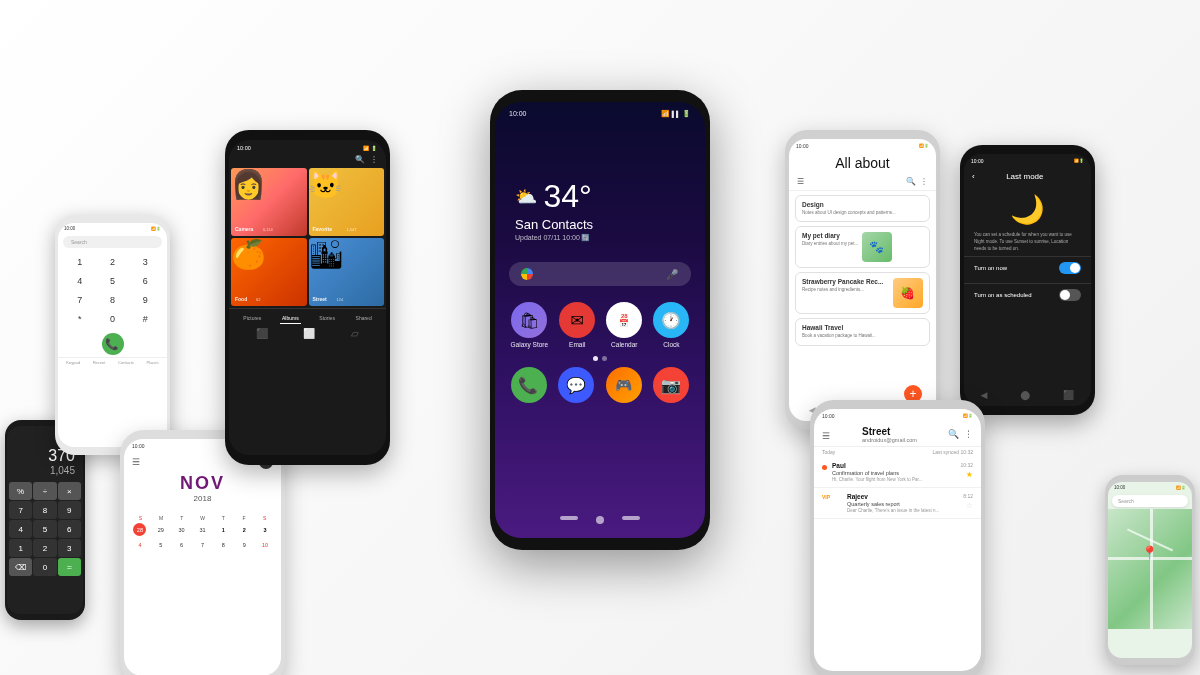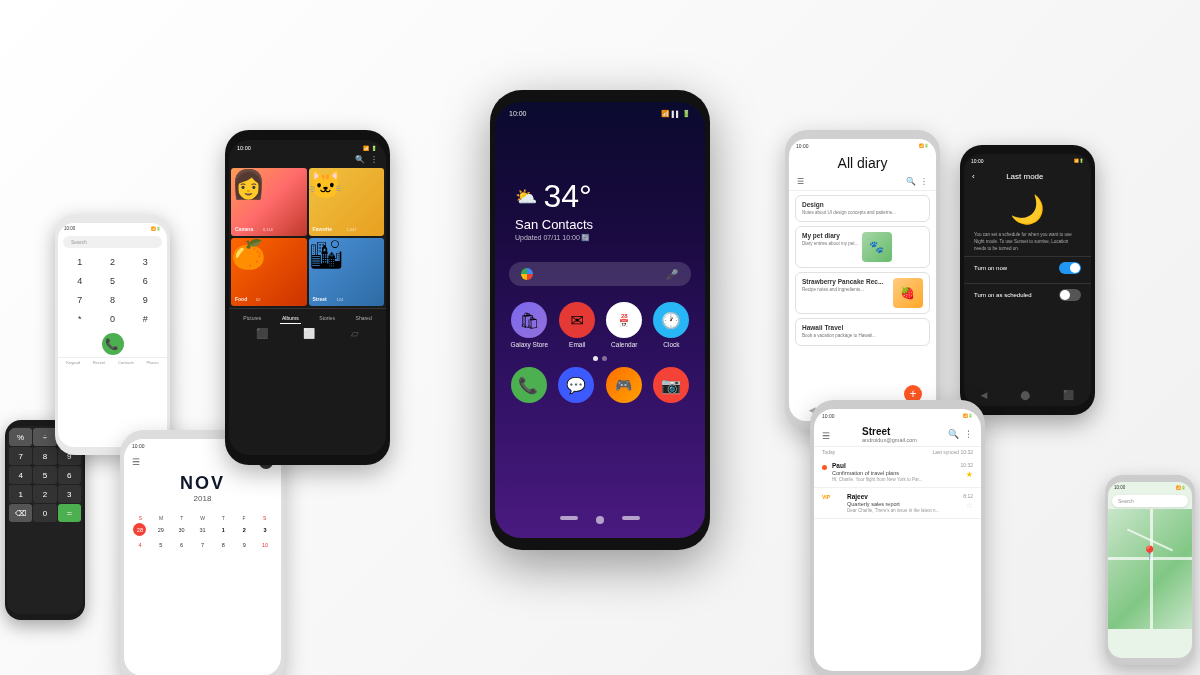--- a/index.html
+++ b/index.html
@@ -622,21 +622,21 @@
       color: #fff;
       font-size: 5px;
       display: flex;
       align-items: center;
       justify-content: center;
     }
     .cal-month {
       text-align: center;
       font-size: 18px;
       font-weight: bold;
-      color: #0f172a;
+      color: #701a75;
       letter-spacing: 2px;
     }
     .cal-year {
       text-align: center;
       font-size: 8px;
       color: #555;
       margin-bottom: 12px;
     }
     .cal-grid {
       padding: 0 6px;
@@ -984,20 +984,25 @@
         <span>Keypad</span>
         <span>Recent</span>
         <span>Contacts</span>
         <span>Places</span>
       </div>
     </div>
   </div>
 
   <div class="phone phone-calc">
     <div class="phone-calc-screen">
+      <div class="calc-display">
+        <div class="calc-plus">+</div>
+        <div class="calc-num">370</div>
+        <div class="calc-num2">1,045</div>
+      </div>
       <div class="calc-btns">
         <div class="calc-btn calc-btn-op">%</div>
         <div class="calc-btn calc-btn-op">÷</div>
         <div class="calc-btn calc-btn-op">×</div>
         <div class="calc-btn">7</div>
         <div class="calc-btn">8</div>
         <div class="calc-btn">9</div>
         <div class="calc-btn">4</div>
         <div class="calc-btn">5</div>
         <div class="calc-btn">6</div>
@@ -1054,21 +1059,21 @@
       </div>
     </div>
   </div>
 
   <div class="phone phone-notes" style="background:#d0d0d0;">
     <div class="phone-notes-screen">
       <div class="notes-status">
         <span>10:00</span>
         <span style="font-size:4px;">📶🔋</span>
       </div>
-      <div class="notes-header">All diary</div>
+      <div class="notes-header">All about</div>
       <div class="notes-toolbar">
         <span style="font-size:8px; color:#555;">☰</span>
         <div style="display:flex; gap:4px;">
           <span style="font-size:8px; color:#555;">🔍</span>
           <span style="font-size:8px; color:#555;">⋮</span>
         </div>
       </div>
       <div class="notes-card">
         <div class="notes-card-title">Design</div>
         <div class="notes-card-text">Notes about UI design concepts and patterns...</div>

